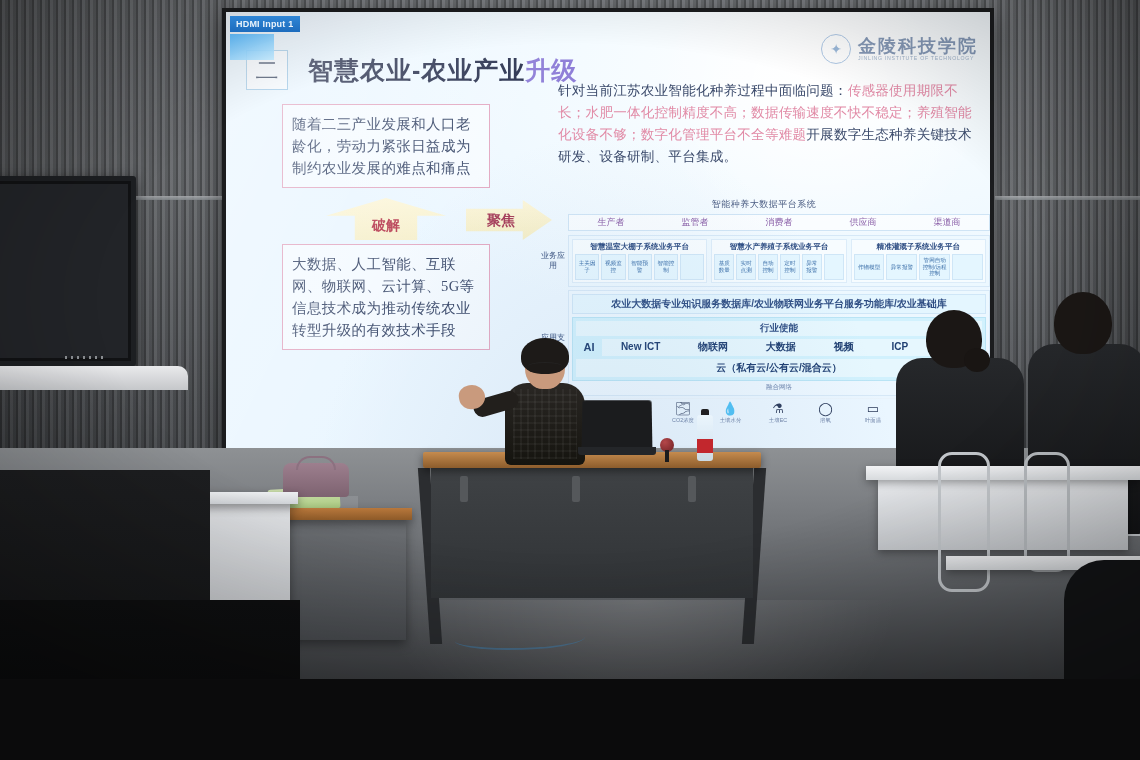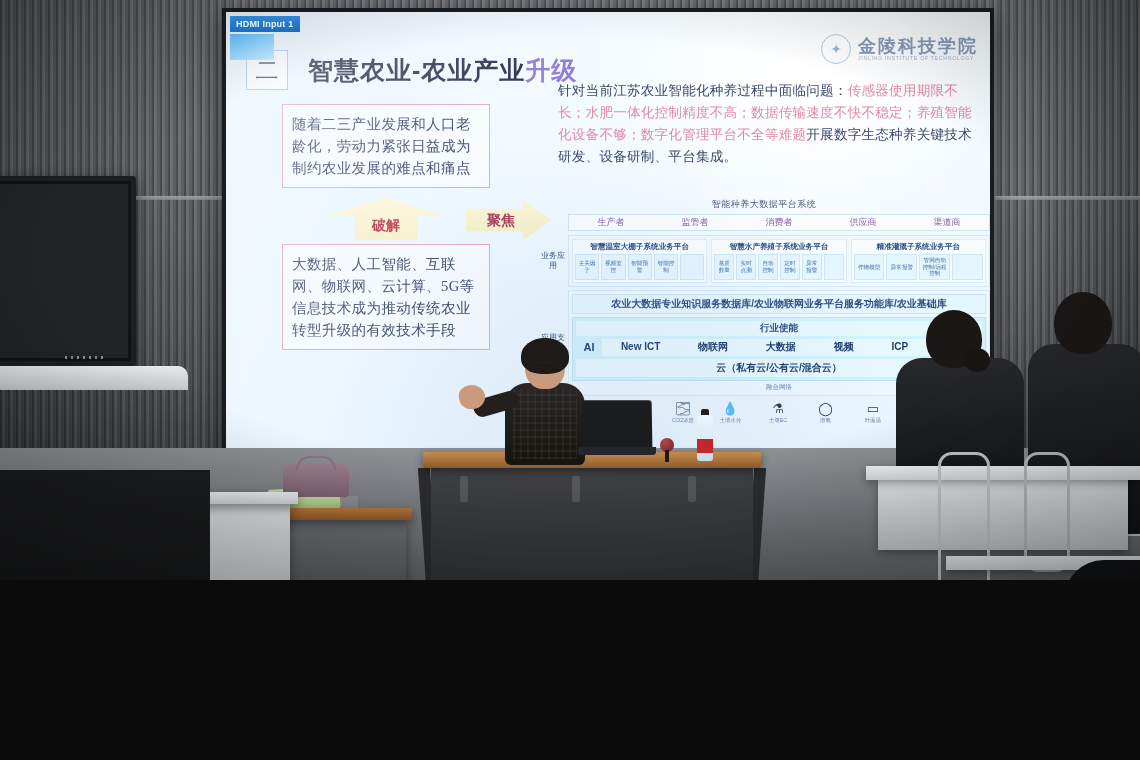--- a/index.html
+++ b/index.html
@@ -1,19 +1,19 @@
 <!DOCTYPE html>
 <html><head>
 <meta charset="utf-8">
 <style>
   * { box-sizing: border-box; margin: 0; padding: 0; }
   html, body { width: 1140px; height: 760px; overflow: hidden; background: #0b0b0c; }
   body { font-family: "Liberation Sans", sans-serif; }
 
-  .scene { position: relative; width: 1140px; height: 580px; overflow: hidden;
+  .scene { position: relative; width: 1140px; height: 679px; overflow: hidden;
            background: linear-gradient(180deg,#6f7276 0%,#5f6266 32%,#44464a 52%,#303235 70%,#1a1b1d 100%); }
 
   
   .wall { position: absolute; left: 0; top: 0; width: 1140px; height: 470px;
           background:
             repeating-linear-gradient(90deg,
               rgba(0,0,0,.30) 0px, rgba(0,0,0,.30) 1.5px,
               rgba(255,255,255,.045) 2px, rgba(255,255,255,.045) 5px,
               rgba(0,0,0,.12) 5.5px, rgba(0,0,0,.12) 8px),
             linear-gradient(180deg,#83868a 0%,#7b7e82 40%,#6b6e72 70%,#55585c 100%);

